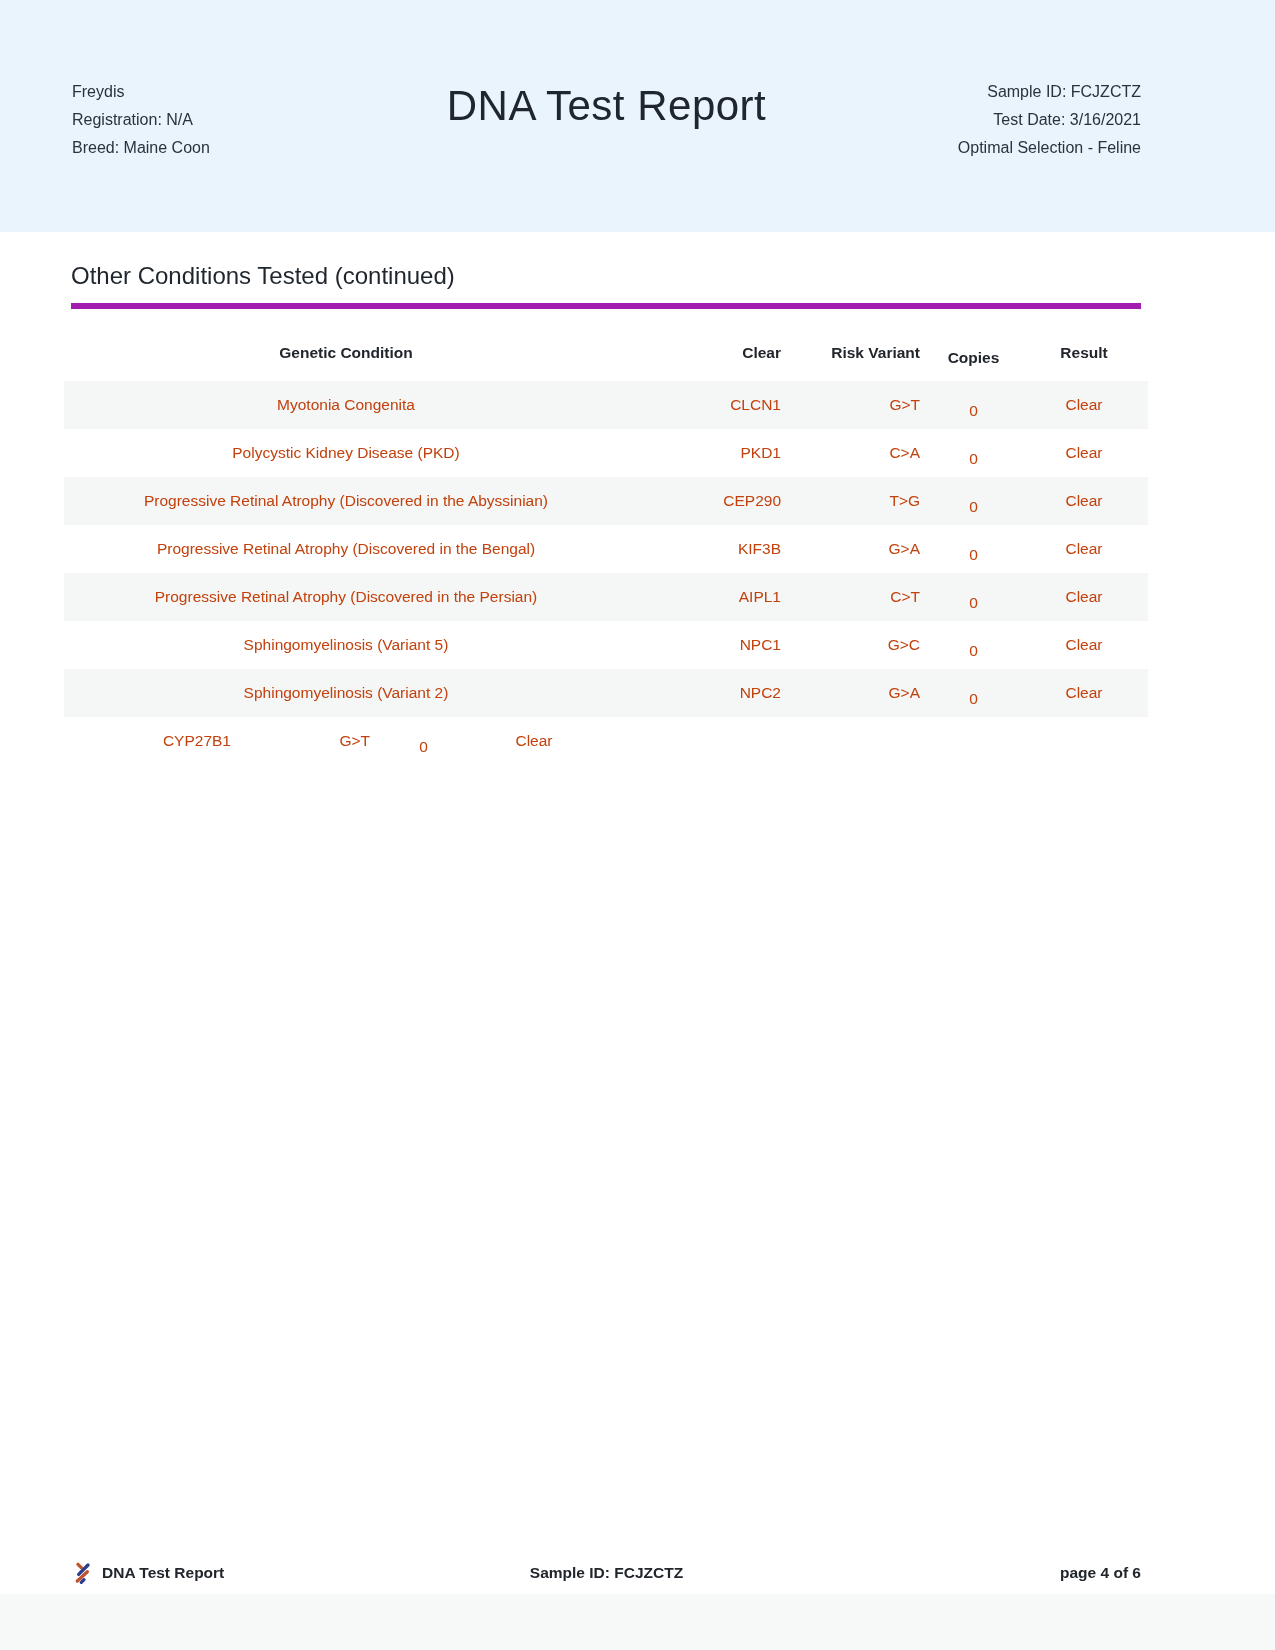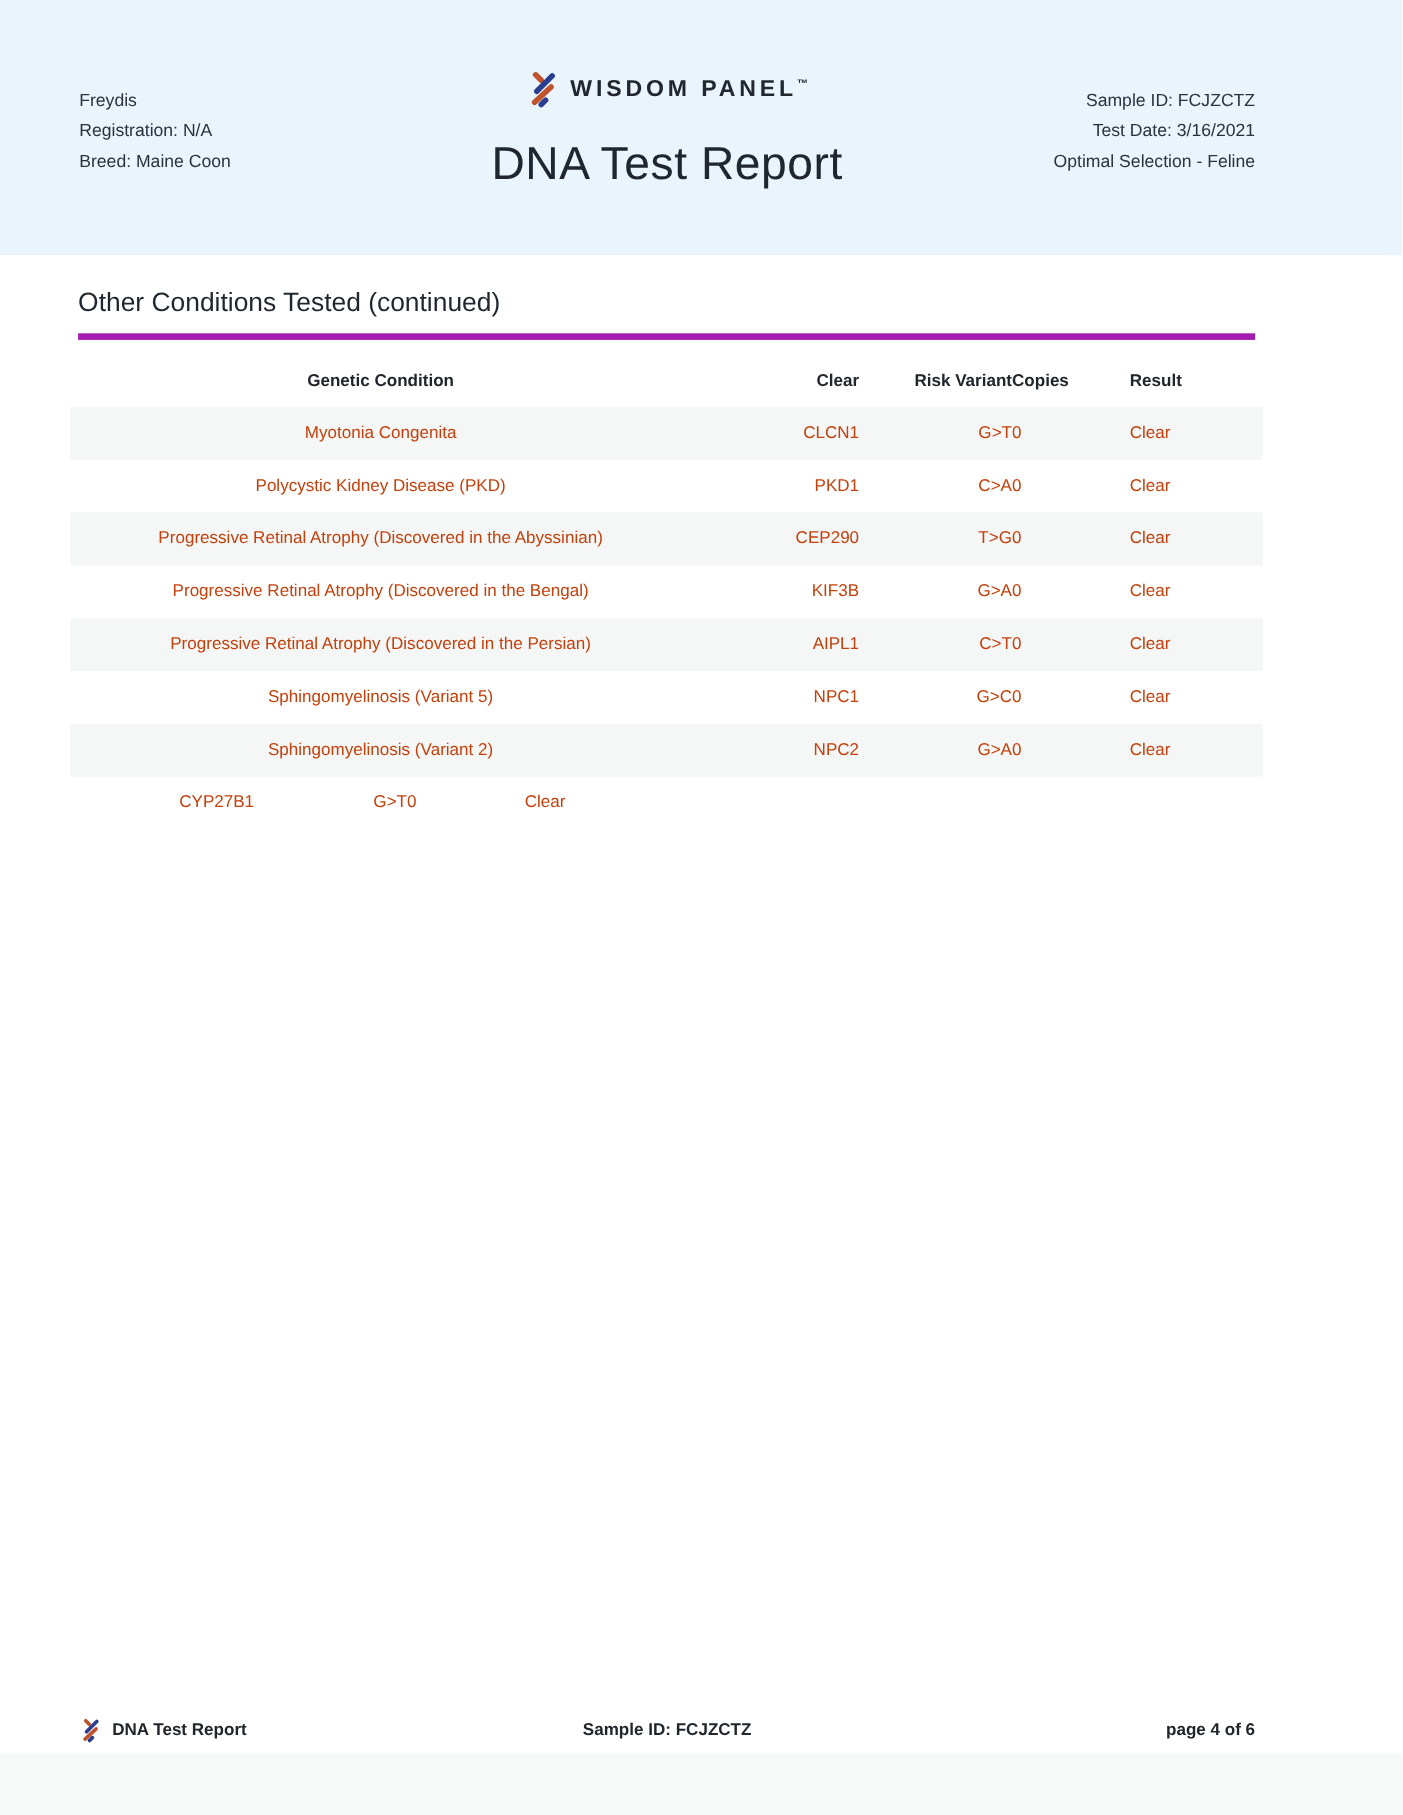--- a/index.html
+++ b/index.html
@@ -73,22 +73,22 @@
     font-weight: bold;
     color: #21262c;
     padding-top: 14px;
     padding-bottom: 14px;
   }
   .t-body .t-row { height: 48px; }
   .t-body .t-row:nth-child(odd) { background: #f5f6f6; }
   .col-condition { flex: 1; text-align: center; }
   .col-gene   { width: 160px; text-align: right; }
   .col-risk   { width: 139px; text-align: right; }
-  .col-copies { width: 107px; text-align: left; }
-  .col-result { width: 114px; text-align: left; }
+  .col-copies { width: 107px; text-align: center; margin-top: 11px; }
+  .col-result { width: 114px; text-align: center; }
 
   
   .footer {
     position: absolute;
     top: 1560px; left: 72px; right: 134px;
     display: flex;
     align-items: center;
     font-size: 15.5px;
     font-weight: bold;
     color: #21262c;
@@ -111,31 +111,20 @@
 <div class="page">
 
   <div class="header">
     <div class="header-left">
       <div>Freydis</div>
       <div>Registration: N/A</div>
       <div>Breed: Maine Coon</div>
     </div>
 
     <div class="header-center">
-      <div class="brand-row">
-        <span>
-          <svg class="logo-svg" width="30" height="38" viewBox="0 0 30 38" xmlns="http://www.w3.org/2000/svg">
-            <line x1="9" y1="6" x2="14" y2="11" stroke="#c0522c" stroke-width="5" stroke-linecap="round"></line>
-            <line x1="24" y1="7" x2="10" y2="21" stroke="#2b3d8f" stroke-width="5" stroke-linecap="round"></line>
-            <line x1="8" y1="31" x2="23" y2="17" stroke="#c0522c" stroke-width="5" stroke-linecap="round"></line>
-            <line x1="14" y1="33" x2="18" y2="29" stroke="#2b3d8f" stroke-width="5" stroke-linecap="round"></line>
-          </svg>
-        </span>
-        <span class="wordmark"><span>WISDOM PANEL</span><sup>™</sup></span>
-      </div>
       <div class="report-title">DNA Test Report</div>
     </div>
 
     <div class="header-right">
       <div>Sample ID: FCJZCTZ</div>
       <div>Test Date: 3/16/2021</div>
       <div>Optimal Selection - Feline</div>
     </div>
   </div>
 

